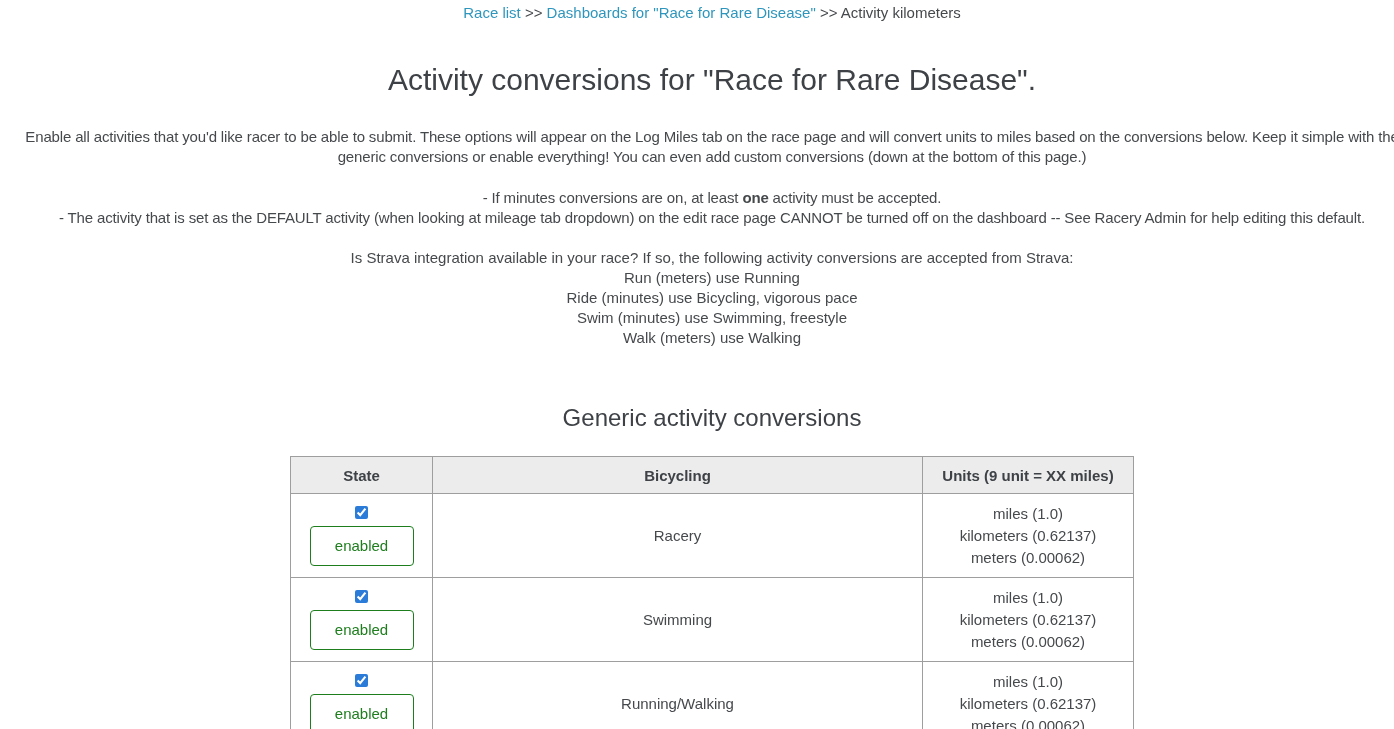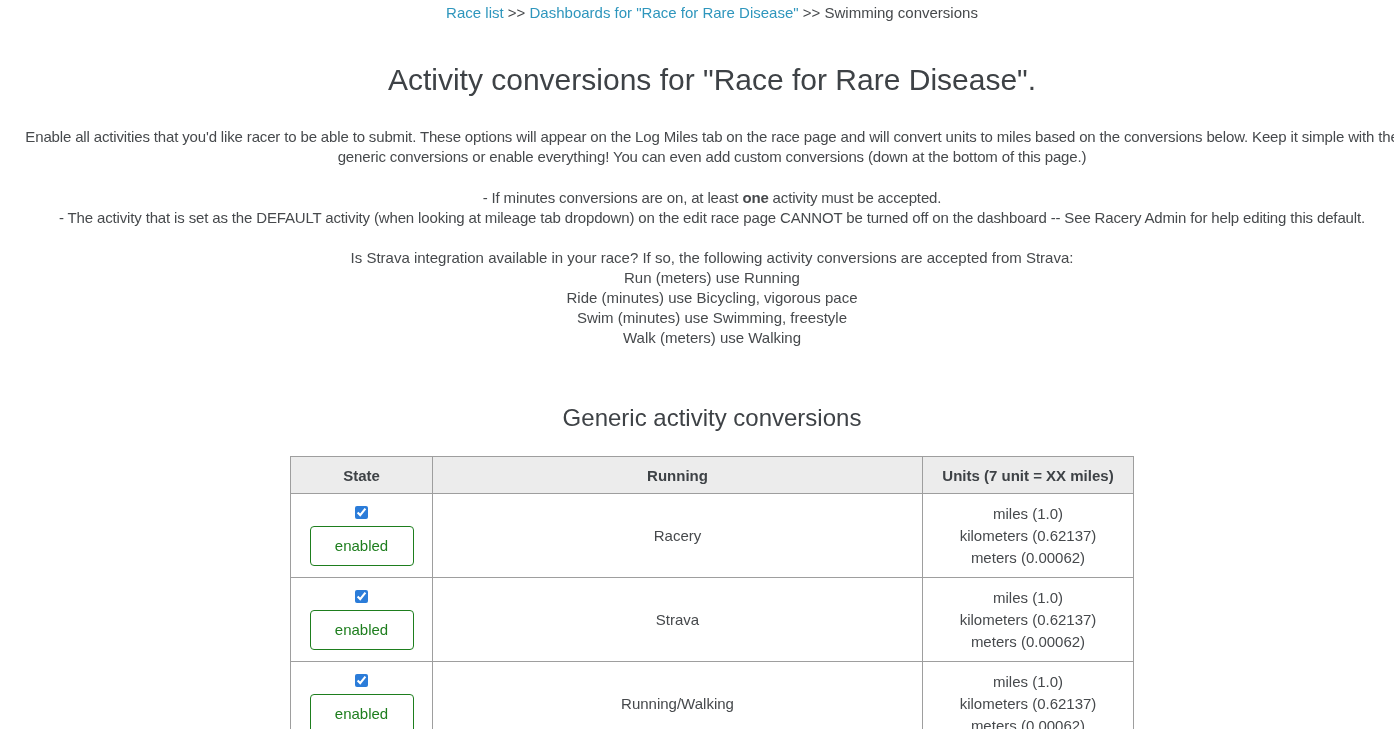--- a/index.html
+++ b/index.html
@@ -82,21 +82,21 @@
 </head>
 <body>
 
 <div class="wrapper">
 
   <div class="breadcrumb">
     <a href="#">Race list</a>
     <span class="crumb-sep">&gt;&gt;</span>
     <a href="#">Dashboards for "Race for Rare Disease"</a>
     <span class="crumb-sep">&gt;&gt;</span>
-    <span>Swimming conversions</span>
+    <span>Activity kilometers</span>
   </div>
 
   <h1 class="page-title">Activity conversions for "Race for Rare Disease".</h1>
 
   <div class="intro">
     <div class="intro-line">Enable all activities that you'd like racer to be able to submit. These options will appear on the Log Miles tab on the race page and will convert units to miles based on the conversions below. Keep it simple with the</div>
     <div class="intro-line">generic conversions or enable everything! You can even add custom conversions (down at the bottom of this page.)</div>
   </div>
 
   <div class="notes">
@@ -116,22 +116,22 @@
 
   <table class="conversions">
     <colgroup>
       <col class="col-state">
         <col class="col-activity">
         <col class="col-units">
     </colgroup>
     <thead>
       <tr>
         <th>State</th>
-        <th>Running</th>
-        <th>Units (7 unit = XX miles)</th>
+        <th>Bicycling</th>
+        <th>Units (9 unit = XX miles)</th>
       </tr>
     </thead>
     <tbody id="rows-body">
   <tr>
     <td class="state-cell">
       <input type="checkbox" class="state-cb" checked="" style="">
       <button class="enabled-btn">enabled</button>
     </td>
     <td class="activity-cell">Racery</td>
     <td class="units-cell">
@@ -139,21 +139,21 @@
             <div class="units-line">kilometers (0.62137)</div>
             <div class="units-line">meters (0.00062)</div>
           </td>
   </tr>
 
   <tr>
     <td class="state-cell">
       <input type="checkbox" class="state-cb" checked="" style="">
       <button class="enabled-btn">enabled</button>
     </td>
-    <td class="activity-cell">Strava</td>
+    <td class="activity-cell">Swimming</td>
     <td class="units-cell">
             <div class="units-line">miles (1.0)</div>
             <div class="units-line">kilometers (0.62137)</div>
             <div class="units-line">meters (0.00062)</div>
           </td>
   </tr>
 
   <tr>
     <td class="state-cell">
       <input type="checkbox" class="state-cb" checked="" style="">

